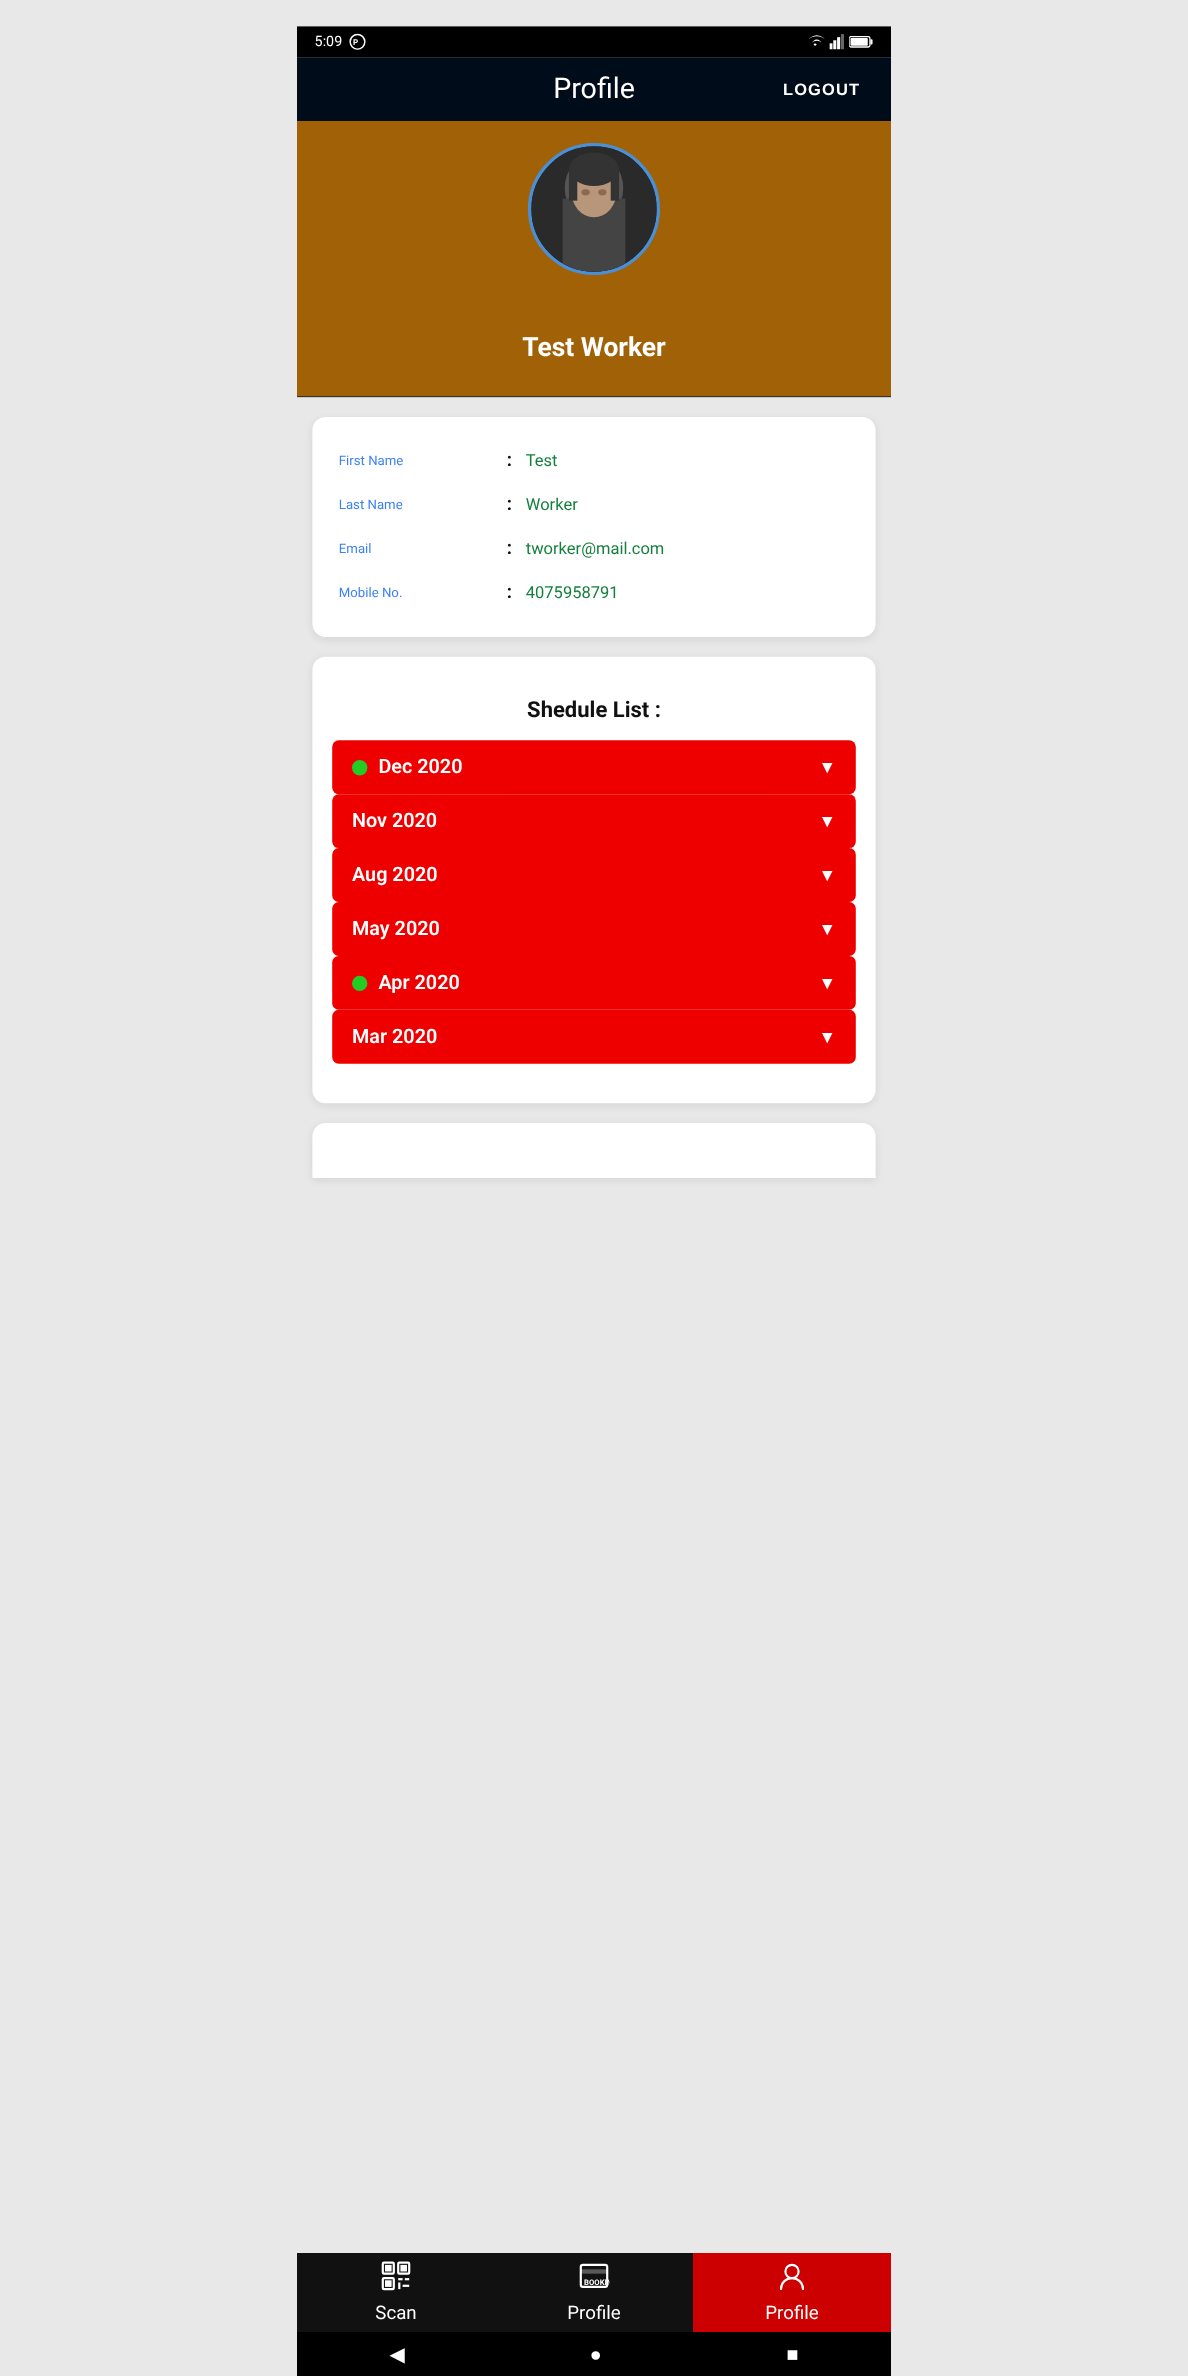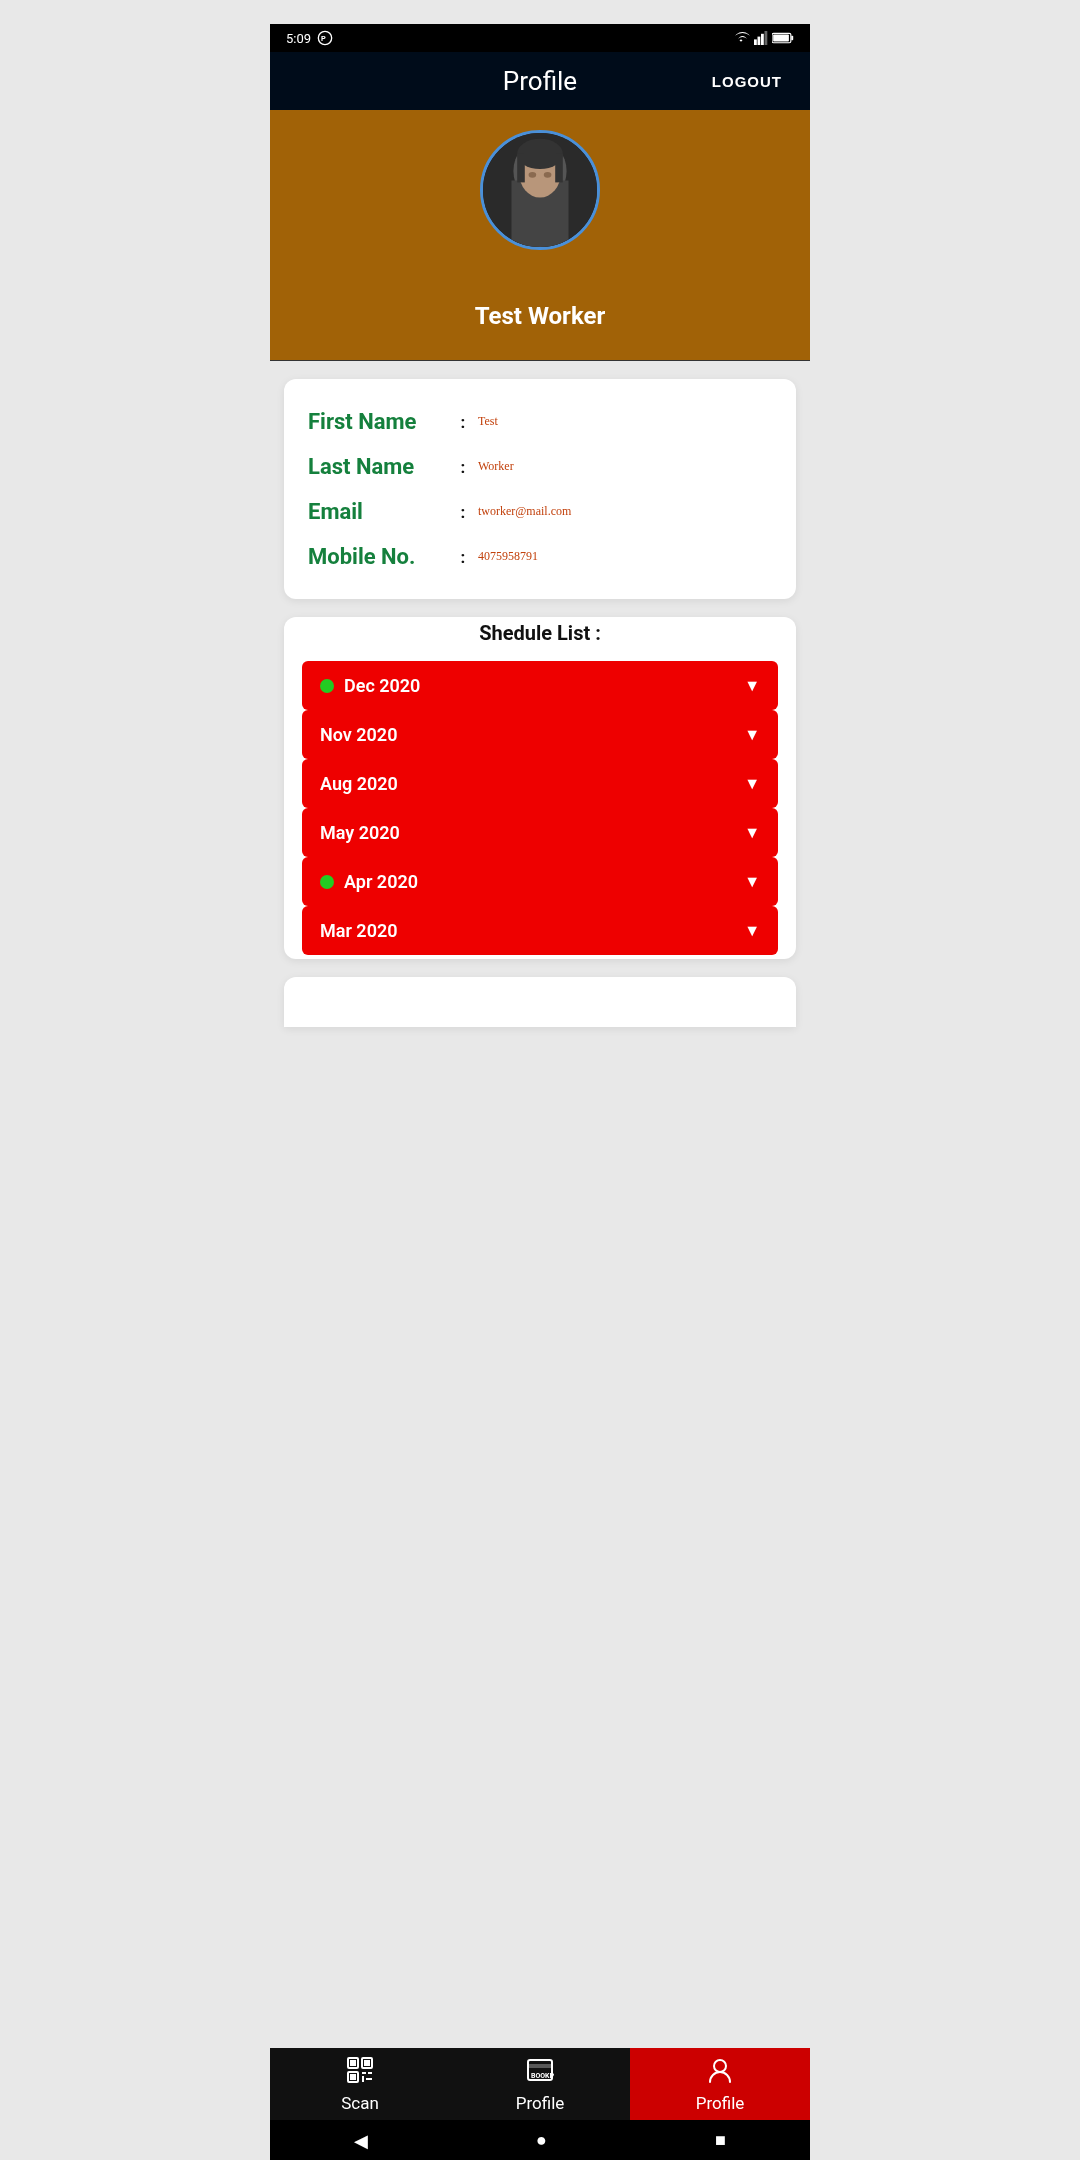--- a/index.html
+++ b/index.html
@@ -95,46 +95,45 @@
       margin: 18px 14px;
       padding: 20px 24px;
       box-shadow: 0 2px 8px rgba(0,0,0,0.08);
     }
     .info-row {
       display: flex;
       align-items: center;
       padding: 10px 0;
     }
     .info-label {
-      font-size: 22px;
-      font-weight: 700;
-      color: #15803d;
+      font-size: 12px;
+      font-weight: 400;
+      color: #3b82f6;
       width: 140px;
       flex-shrink: 0;
     }
     .info-colon {
       font-size: 17px;
       font-weight: 700;
       color: #111;
       width: 30px;
       text-align: center;
     }
     .info-value {
-      font-size: 12px;
-      color: #c2410c;
+      font-size: 15px;
+      color: #15803d;
       flex: 1;
-      font-family: Liberation Serif, serif;
     }
 
     
     .schedule-card {
       background: #fff;
       border-radius: 12px;
       margin: 0 14px 18px;
-      padding: 4px 18px;
+      padding: 36px 18px;
       box-shadow: 0 2px 8px rgba(0,0,0,0.08);
     }
     .schedule-title {
       font-size: 20px;
       font-weight: 700;
       color: #111;
       text-align: center;
       margin-bottom: 16px;
     }
     .schedule-item {

